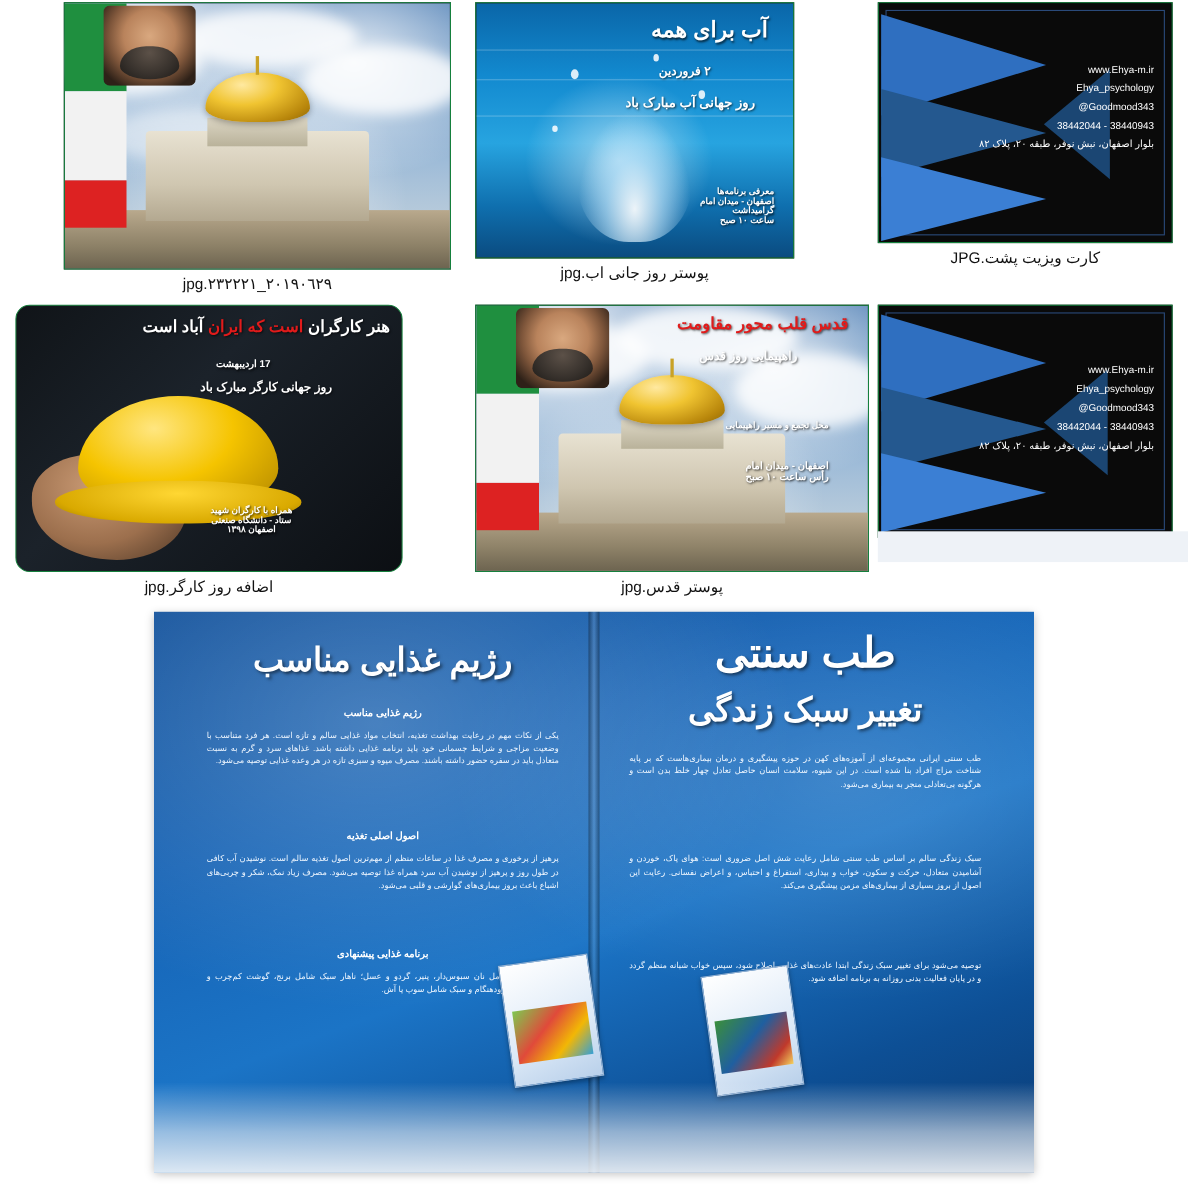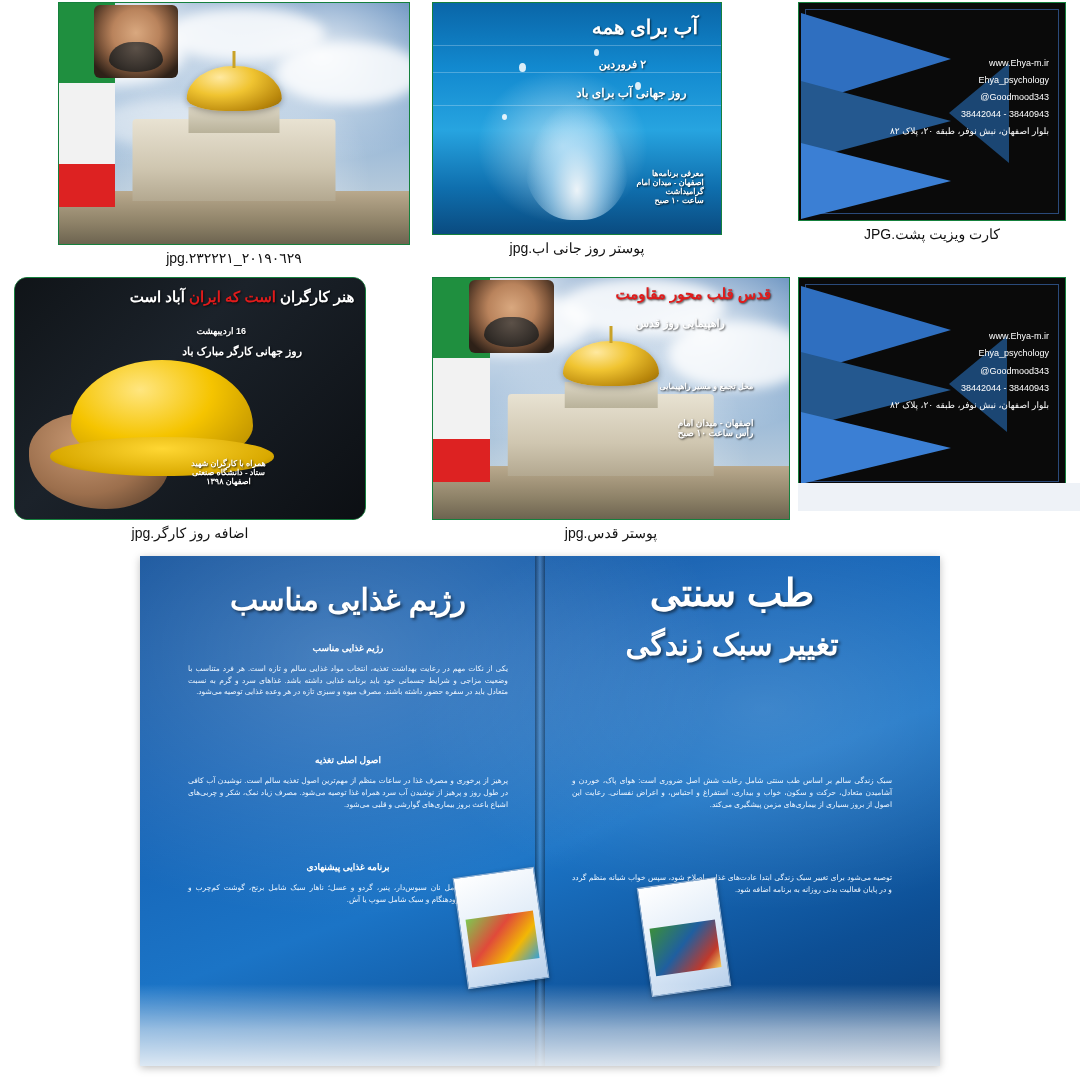--- a/index.html
+++ b/index.html
@@ -347,21 +347,21 @@
       <div class="wave-line" style="top:18%"></div>
       <div class="wave-line" style="top:30%"></div>
       <div class="wave-line" style="top:44%"></div>
       <div class="splash"></div>
       <div class="drop" style="left:30%; top:26%; width:7px; height:9px;"></div>
       <div class="drop" style="left:56%; top:20%; width:5px; height:7px;"></div>
       <div class="drop" style="left:70%; top:34%; width:6px; height:8px;"></div>
       <div class="drop" style="left:24%; top:48%; width:5px; height:6px;"></div>
       <div class="poster-text hl-white" style="right:8%; top:5%; font-size:20px;">آب برای همه</div>
       <div class="poster-text hl-white" style="right:26%; top:24%; font-size:11px;">٢ فروردین</div>
-      <div class="poster-text hl-white" style="right:12%; top:36%; font-size:12px;">روز جهانی آب برای باد</div>
+      <div class="poster-text hl-white" style="right:12%; top:36%; font-size:12px;">روز جهانی آب مبارک باد</div>
       <div class="poster-text small hl-white" style="right:6%; top:58%; width:42%; text-align:right; white-space:pre-line;">معرفی برنامه‌ها
 اصفهان - میدان امام
 گرامیداشت
 ساعت ١٠ صبح</div>
     </div>
     <div class="thumb-label">پوستر روز جانی اب.jpg</div>
   </div>
 
   <div class="thumb-cell" style="left:798px; top:2px; width:268px;">
     <div class="thumb-img" style="width:268px; height:219px; background:#000;">
@@ -388,21 +388,21 @@
       <div class="hand"></div>
       <div class="hat"></div>
       <div class="hat-brim"></div>
       <div class="poster-text" style="right:3%; top:4%; font-size:15px;">
         <span class="hl-white">هنر</span>
         <span class="hl-white">کارگران</span>
         <span class="hl-red">است که</span>
         <span class="hl-red">ایران</span>
         <span class="hl-white">آباد است</span>
       </div>
-      <div class="poster-text hl-white" style="right:34%; top:20%; font-size:9px;">16 اردیبهشت</div>
+      <div class="poster-text hl-white" style="right:34%; top:20%; font-size:9px;">17 اردیبهشت</div>
       <div class="poster-text hl-white" style="right:18%; top:28%; font-size:11px;">روز جهانی کارگر مبارک باد</div>
       <div class="poster-text small hl-white" style="right:16%; top:62%; width:46%; text-align:center; white-space:pre-line;">همراه با کارگران شهید
 ستاد - دانشگاه صنعتی
 اصفهان ١٣٩٨</div>
     </div>
     <div class="thumb-label">اضافه روز کارگر.jpg</div>
   </div>
 
   <div class="thumb-cell" style="left:432px; top:277px; width:358px;">
     <div class="thumb-img" style="width:358px; height:243px;">
@@ -459,20 +459,21 @@
     <div class="bp-title" style="left:4%; top:5%; width:44%; font-size:30px;">رژیم غذایی مناسب</div>
     <div class="bp-sub" style="left:4%; top:17%; width:44%;">رژیم غذایی مناسب</div>
     <div class="bp-body" style="left:6%; top:21%; width:40%;">یکی از نکات مهم در رعایت بهداشت تغذیه، انتخاب مواد غذایی سالم و تازه است. هر فرد متناسب با وضعیت مزاجی و شرایط جسمانی خود باید برنامه غذایی داشته باشد. غذاهای سرد و گرم به نسبت متعادل باید در سفره حضور داشته باشند. مصرف میوه و سبزی تازه در هر وعده غذایی توصیه می‌شود.</div>
     <div class="bp-sub" style="left:4%; top:39%; width:44%;">اصول اصلی تغذیه</div>
     <div class="bp-body" style="left:6%; top:43%; width:40%;">پرهیز از پرخوری و مصرف غذا در ساعات منظم از مهم‌ترین اصول تغذیه سالم است. نوشیدن آب کافی در طول روز و پرهیز از نوشیدن آب سرد همراه غذا توصیه می‌شود. مصرف زیاد نمک، شکر و چربی‌های اشباع باعث بروز بیماری‌های گوارشی و قلبی می‌شود.</div>
     <div class="bp-sub" style="left:4%; top:60%; width:44%;">برنامه غذایی پیشنهادی</div>
     <div class="bp-body" style="left:6%; top:64%; width:40%;">صبحانه کامل شامل نان سبوس‌دار، پنیر، گردو و عسل؛ ناهار سبک شامل برنج، گوشت کم‌چرب و سبزیجات؛ شام زودهنگام و سبک شامل سوپ یا آش.</div>
 
     <div class="bp-title" style="left:52%; top:3%; width:44%; font-size:38px;">طب سنتی</div>
     <div class="bp-title" style="left:52%; top:14%; width:44%; font-size:30px;">تغییر سبک زندگی</div>
+    <div class="bp-body" style="left:54%; top:25%; width:40%;">طب سنتی ایرانی مجموعه‌ای از آموزه‌های کهن در حوزه پیشگیری و درمان بیماری‌هاست که بر پایه شناخت مزاج افراد بنا شده است. در این شیوه، سلامت انسان حاصل تعادل چهار خلط بدن است و هرگونه بی‌تعادلی منجر به بیماری می‌شود.</div>
     <div class="bp-body" style="left:54%; top:43%; width:40%;">سبک زندگی سالم بر اساس طب سنتی شامل رعایت شش اصل ضروری است: هوای پاک، خوردن و آشامیدن متعادل، حرکت و سکون، خواب و بیداری، استفراغ و احتباس، و اعراض نفسانی. رعایت این اصول از بروز بسیاری از بیماری‌های مزمن پیشگیری می‌کند.</div>
     <div class="bp-body" style="left:54%; top:62%; width:40%;">توصیه می‌شود برای تغییر سبک زندگی ابتدا عادت‌های غذایی اصلاح شود، سپس خواب شبانه منظم گردد و در پایان فعالیت بدنی روزانه به برنامه اضافه شود.</div>
 
     <div class="bp-book" style="left:40%; top:62%; width:80px; height:110px;">
       <div class="cover-img" style="background:linear-gradient(135deg,#7ec850 0%,#e04a3a 40%,#f2b705 70%,#35a0d6 100%);"></div>
     </div>
     <div class="bp-book" style="left:63%; top:64%; width:78px; height:108px;">
       <div class="cover-img" style="background:linear-gradient(135deg,#3b8f3b 0%,#1f5fa0 45%,#c0392b 80%, #f4d35e 100%);"></div>
     </div>
 

